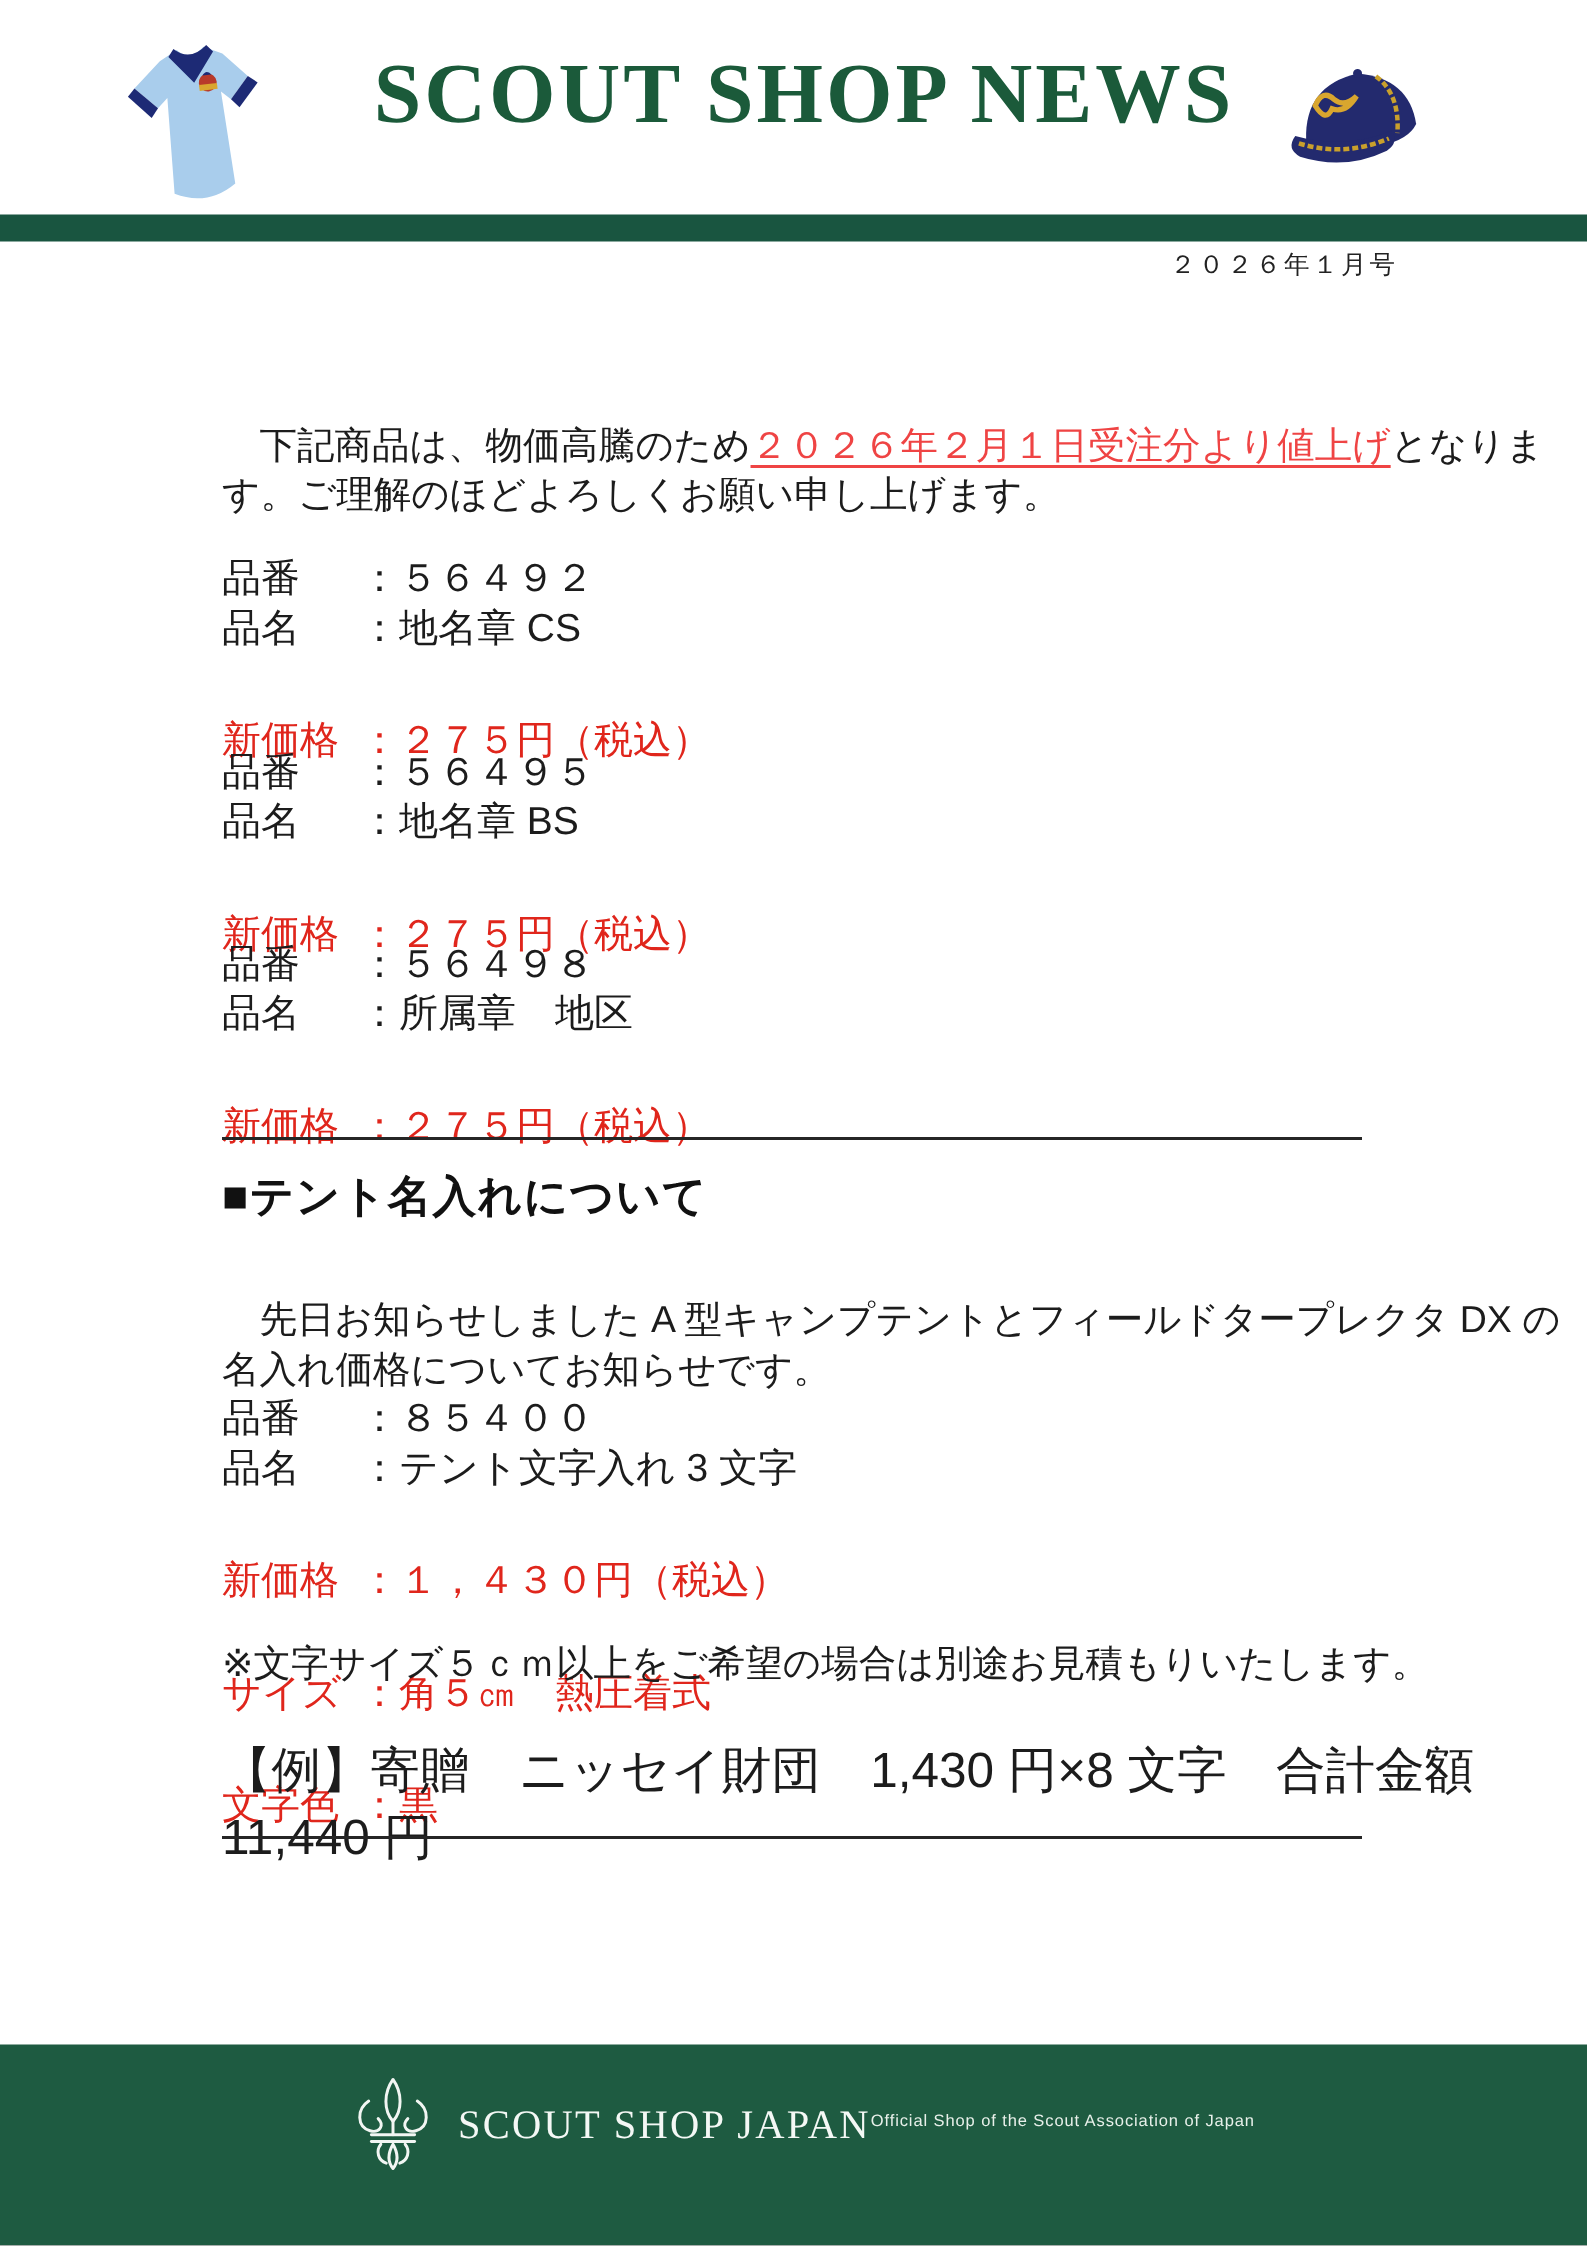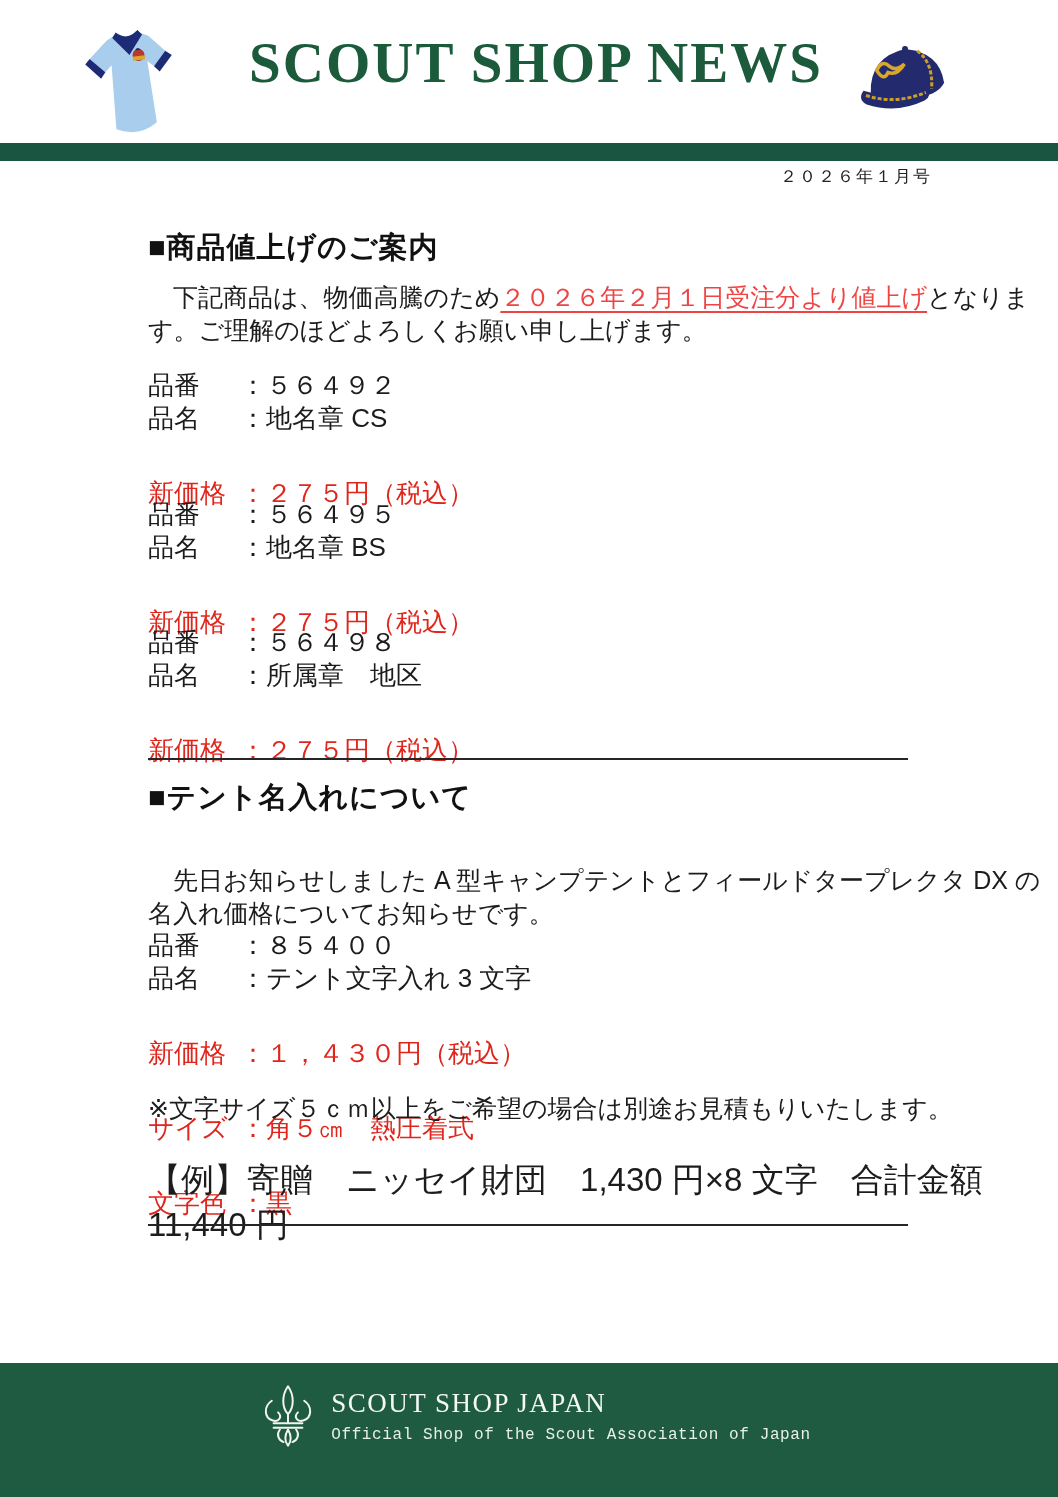--- a/index.html
+++ b/index.html
@@ -38,25 +38,25 @@
   .divider-2{top:1224px;}
 
   .note-line{position:absolute;left:148px;top:1092px;font-size:25px;color:#1c1c1c;}
   .example-line{position:absolute;left:148px;top:1158px;font-size:33px;color:#1c1c1c;}
 
   
   .footer{position:absolute;left:0;top:1363px;width:100%;height:134px;background:#1e5b41;
           display:flex;align-items:center;justify-content:center;}
   .footer-logo{display:flex;align-items:center;gap:16px;transform:translateY(-14px);}
   .fleur-icon{width:54px;height:66px;}
-  .footer-texts{display:flex;flex-direction:column;}
+  .footer-texts{display:flex;flex-direction:row;}
   .footer-title{font-family:"Liberation Serif","DejaVu Serif",serif;color:#f4f8f5;
           font-size:27px;letter-spacing:1.5px;}
-  .footer-sub{font-family:Liberation Mono, monospace;color:#e8f0ea;
-          font-size:16px;letter-spacing:0.6px;margin-top:7px;}
+  .footer-sub{font-family:Liberation Sans, sans-serif;color:#e8f0ea;
+          font-size:11px;letter-spacing:0.6px;margin-top:7px;}
 </style>
 </head>
 <body>
 
 <div class="page">
 
   <div class="masthead">
     <svg class="shirt-icon" viewBox="0 0 96 118" aria-hidden="true">
       <g transform="rotate(-7 48 60)">
         <path fill="#a9cdec" d="M28 14 L40 8 Q48 17 58 8 L70 14 L85 31 L72 45 L66 39 L68 101 Q48 114 27 103 L30 39 L23 45 L9 30 Z"></path>
@@ -80,21 +80,20 @@
         <path stroke="#c9a02c" stroke-width="3" fill="none" stroke-dasharray="4 2" d="M15 56 Q44 68 75 58"></path>
         <path stroke="#d9a62e" stroke-width="3.5" fill="none" stroke-linecap="round" d="M28 32 q6 -11 13 -3 q6 6 15 -1 q-8 11 -17 7 q-5 9 -11 -3"></path>
       </g>
     </svg>
   </div>
 
   <div class="green-bar"></div>
 
   <div class="issue-date">２０２６年１月号</div>
 
-  <div class="sec-heading heading-1">■商品値上げのご案内</div>
 
   <div class="para para-1"><span>　下記商品は、物価高騰のため</span><span class="hl-red">２０２６年２月１日受注分より値上げ</span><span>となりま
 す。ご理解のほどよろしくお願い申し上げます。</span></div>
 
   <div class="pblock block-1">
 
   <div class="prow">
         <span class="plabel">品番</span>
         <span class="pvalue">：５６４９２</span>
       </div>

